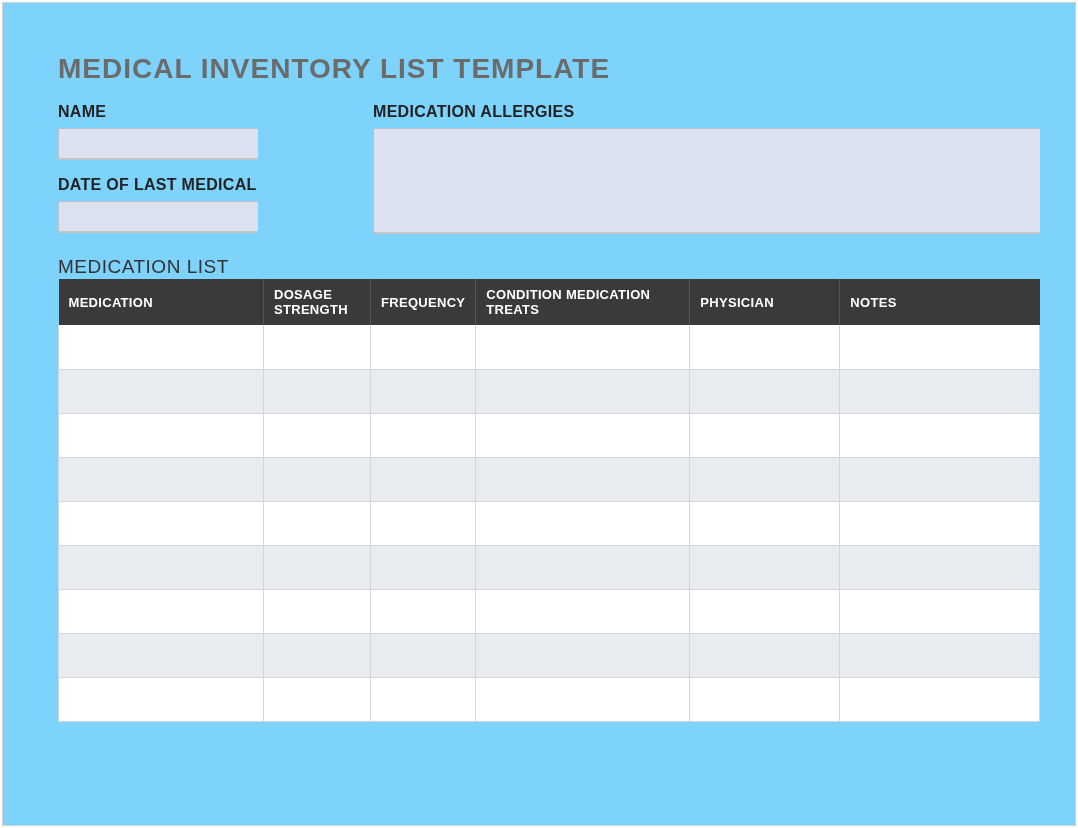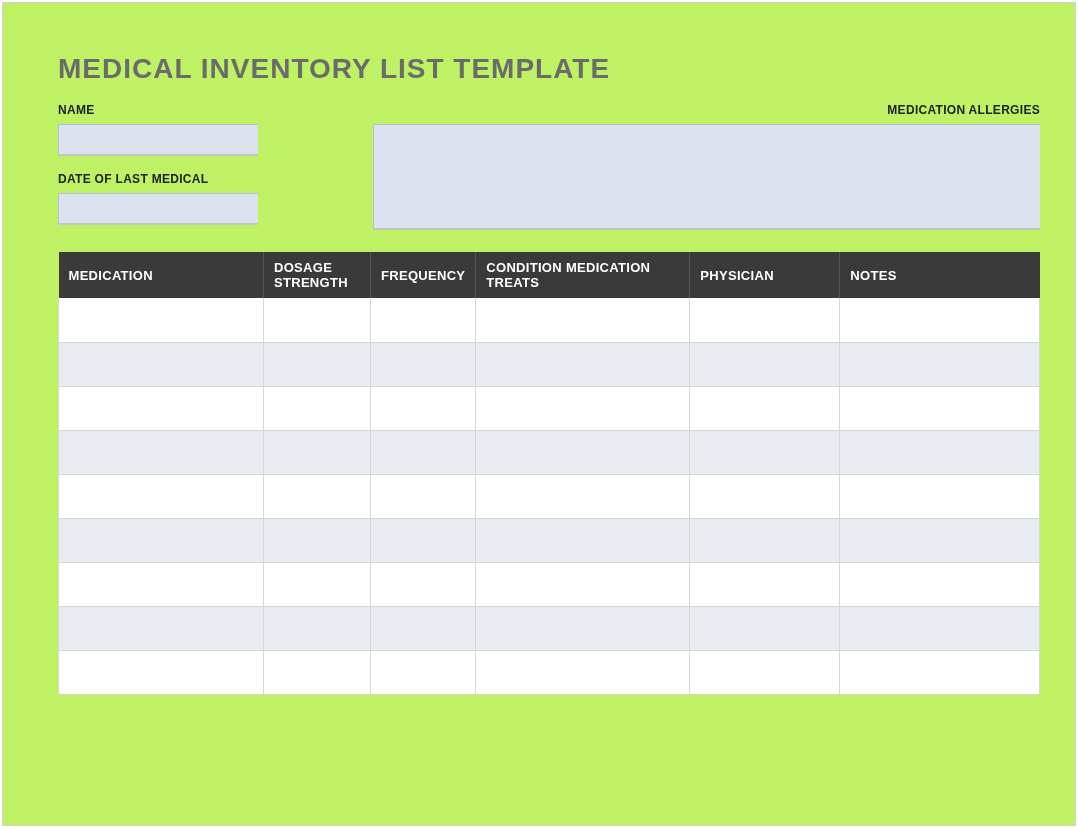--- a/index.html
+++ b/index.html
@@ -11,44 +11,43 @@
       font-family: Arial, Helvetica, sans-serif;
       background: #fff;
       width: 1078px;
       height: 828px;
     }
     .outer-frame {
       width: 1074px;
       height: 824px;
       margin: 2px;
       border: 1px solid #d0d0d0;
-      background: #bef264;
+      background: #7dd3fc;
       padding: 50px 35px 30px 55px;
     }
     .title {
       font-size: 28px;
       font-weight: bold;
       color: #6b6b6b;
       letter-spacing: 1px;
       margin-bottom: 18px;
     }
     .top-section {
       display: flex;
       gap: 0;
       margin-bottom: 22px;
     }
     .left-col {
       width: 315px;
     }
     .right-col {
       flex: 1;
-      text-align: right;
     }
     .field-label {
-      font-size: 12px;
+      font-size: 16px;
       font-weight: bold;
       color: #222;
       margin-bottom: 7px;
       letter-spacing: 0.3px;
     }
     .field-input-small {
       width: 200px;
       height: 32px;
       background: #dbe1ee;
       border: none;
@@ -132,20 +131,21 @@
         <div class="field-label">DATE OF LAST MEDICAL</div>
         <div class="field-input-small"></div>
       </div>
     </div>
     <div class="right-col">
       <div class="field-label">MEDICATION ALLERGIES</div>
       <div class="field-input-large"></div>
     </div>
   </div>
 
+  <div class="section-header">MEDICATION LIST</div>
 
   <table>
     <thead>
       <tr>
         <th class="col-medication">MEDICATION</th>
         <th class="col-dosage">DOSAGE STRENGTH</th>
         <th class="col-frequency">FREQUENCY</th>
         <th class="col-condition">CONDITION MEDICATION TREATS</th>
         <th class="col-physician">PHYSICIAN</th>
         <th class="col-notes">NOTES</th>

